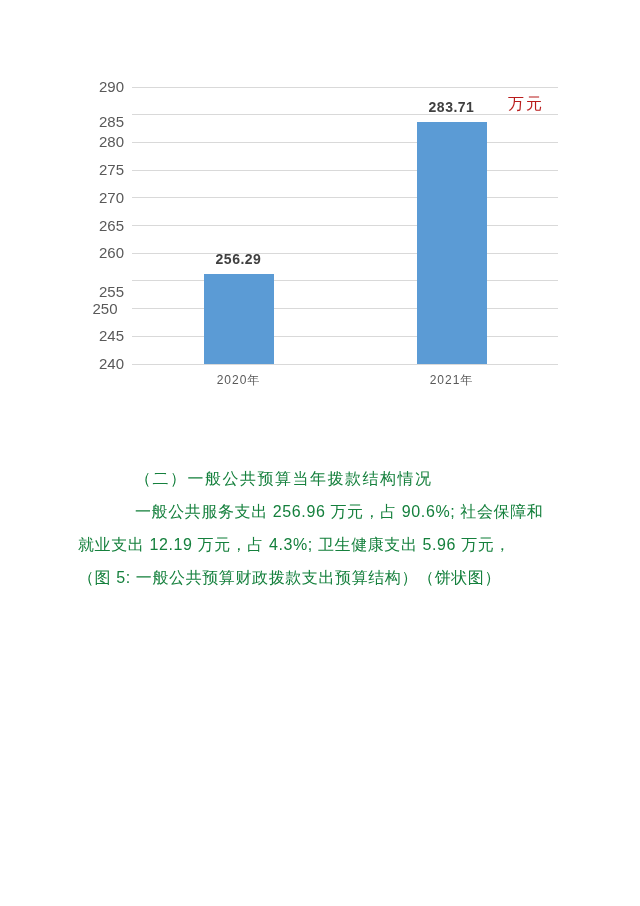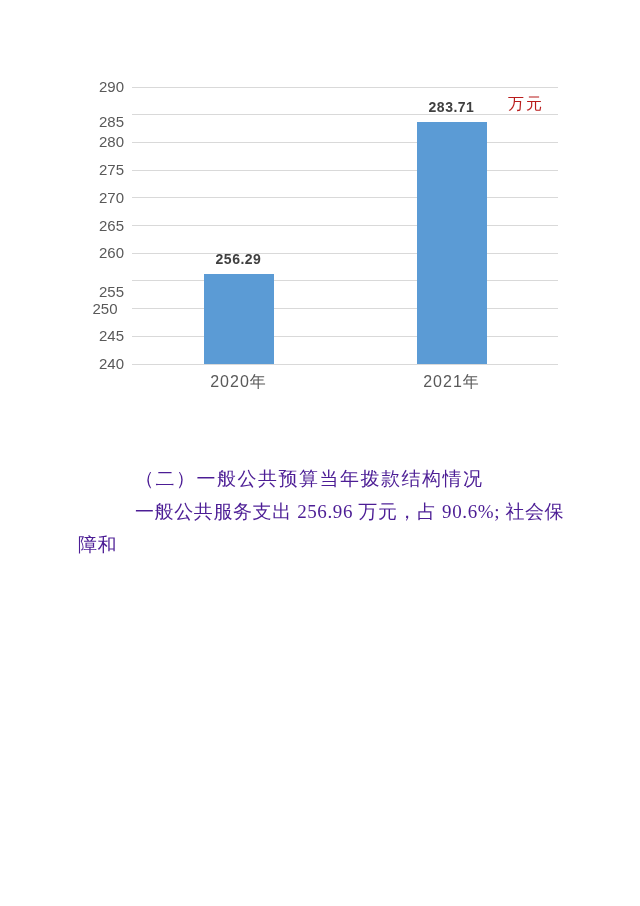--- a/index.html
+++ b/index.html
@@ -15,31 +15,31 @@
     position:absolute; left:-46px; width:38px; height:16px; line-height:16px;
     text-align:right; font-size:15px; color:#595959;
   }
   .bar { position:absolute; bottom:0; }
   .value-label {
     position:absolute; width:90px; text-align:center;
     font-size:14px; font-weight:600; color:#404040; letter-spacing:0.5px;
   }
   .xtick {
     position:absolute; width:90px; text-align:center;
-    font-size:16px; color:#595959; letter-spacing:1px;
+    font-size:12px; color:#595959; letter-spacing:1px;
   }
   .unit-label {
     position:absolute; left:508px; top:94px; font-size:16px; color:#b91c1c;
     font-family:"Liberation Serif","DejaVu Serif",serif; letter-spacing:2px;
   }
   
   .doc-text {
     position:absolute; left:78px; top:462px; width:494px;
-    font-family:Liberation Serif, serif;
-    font-size:19px; line-height:33px; color:#4c1d95; letter-spacing:0.6px;
+    font-family:Liberation Sans, sans-serif;
+    font-size:16px; line-height:33px; color:#15803d; letter-spacing:0.6px;
   }
   .doc-heading { text-indent:57px; letter-spacing:1.5px; }
   .indented { text-indent:57px; }
 </style>
 </head>
 <body>
 
 <div class="page">
 
   <div class="chart">
@@ -72,15 +72,17 @@
         <div class="bar" style="left: 284.5px; width: 70px; height: 242.153px; background: rgb(91, 155, 213);"></div>
         <div class="value-label" style="left: 274.5px; bottom: 249.153px;">283.71</div>
         <div class="xtick" style="left: 274.5px; top: 285px;">2021年</div>
       </div>
     <div class="unit-label">万元</div>
   </div>
 
   <div class="doc-text">
     <div class="doc-heading">（二）一般公共预算当年拨款结构情况</div>
     <div class="indented">一般公共服务支出 256.96 万元，占 90.6%; 社会保障和</div>
+    <div>就业支出 12.19 万元，占 4.3%; 卫生健康支出 5.96 万元，</div>
+    <div>（图 5: 一般公共预算财政拨款支出预算结构）（饼状图）</div>
   </div>
 
 </div>
 
 </body></html>

